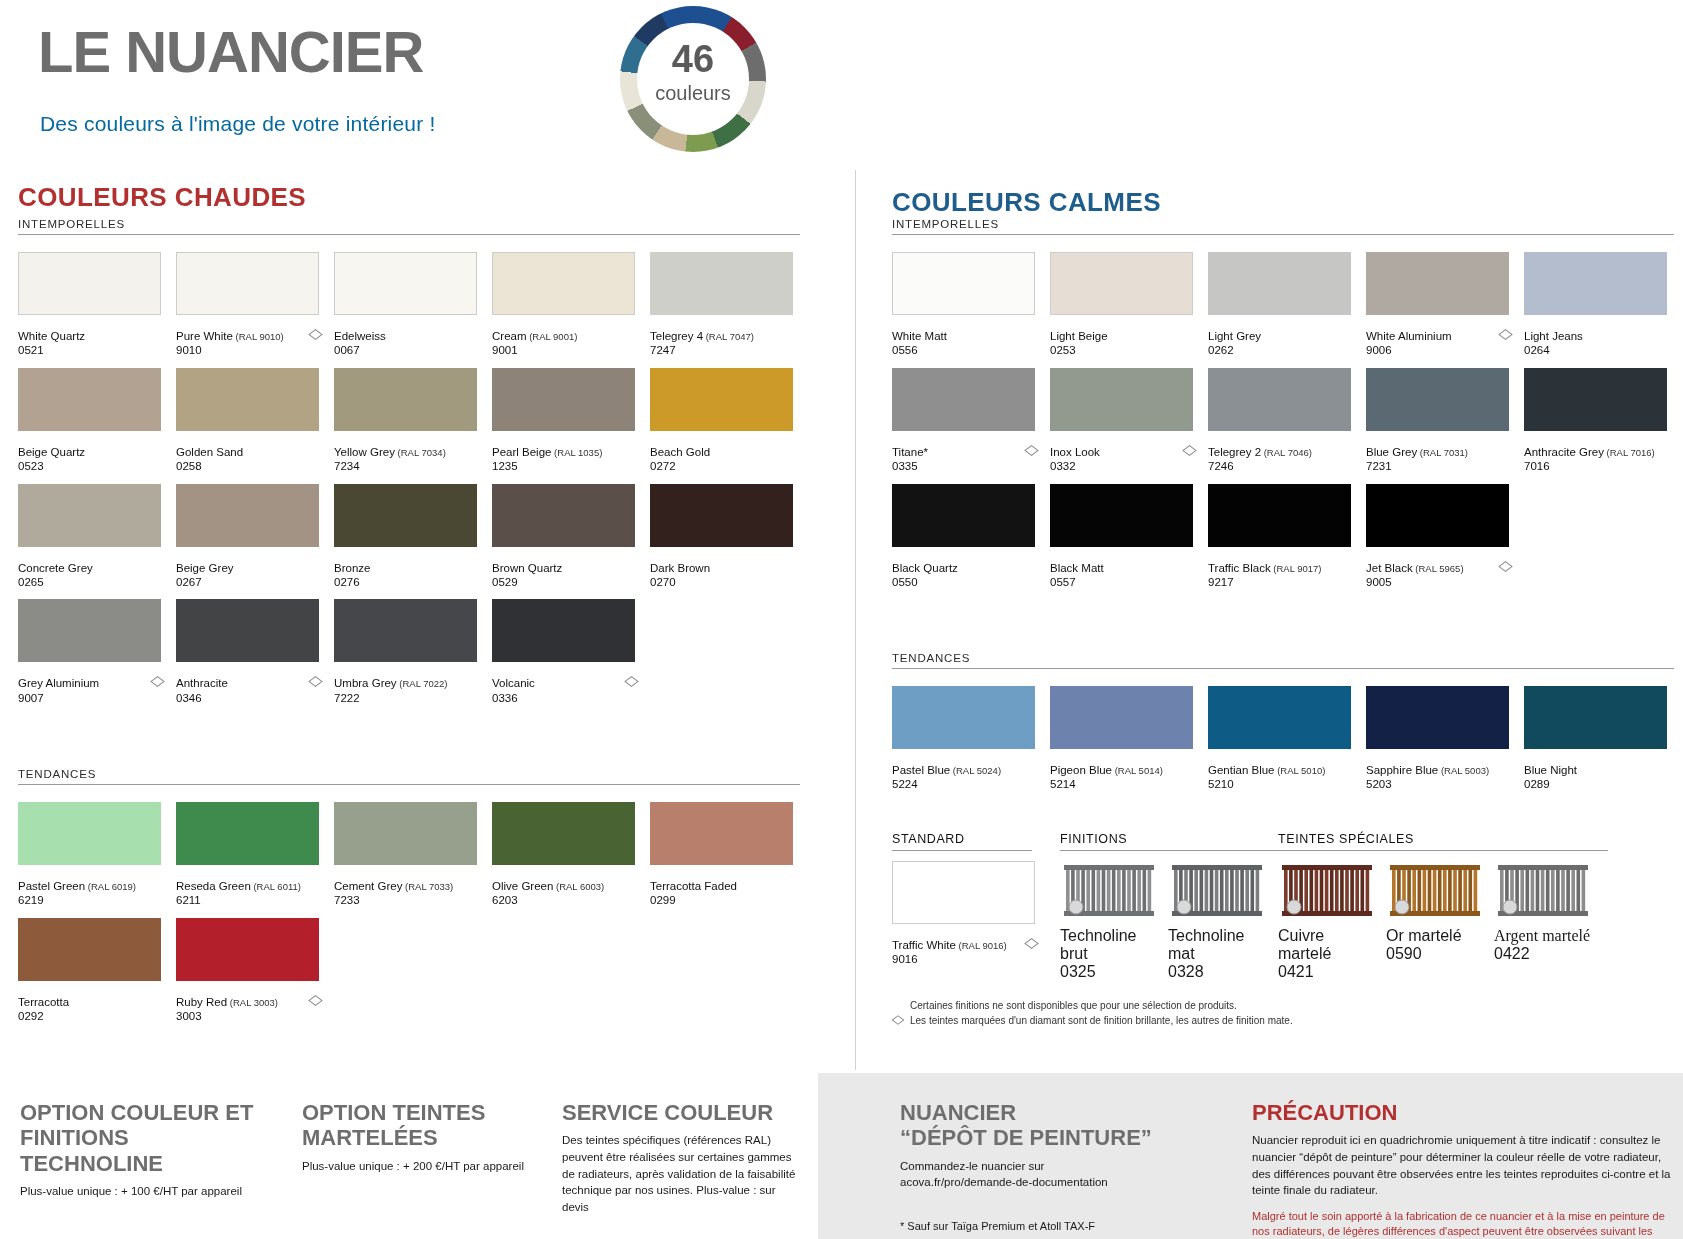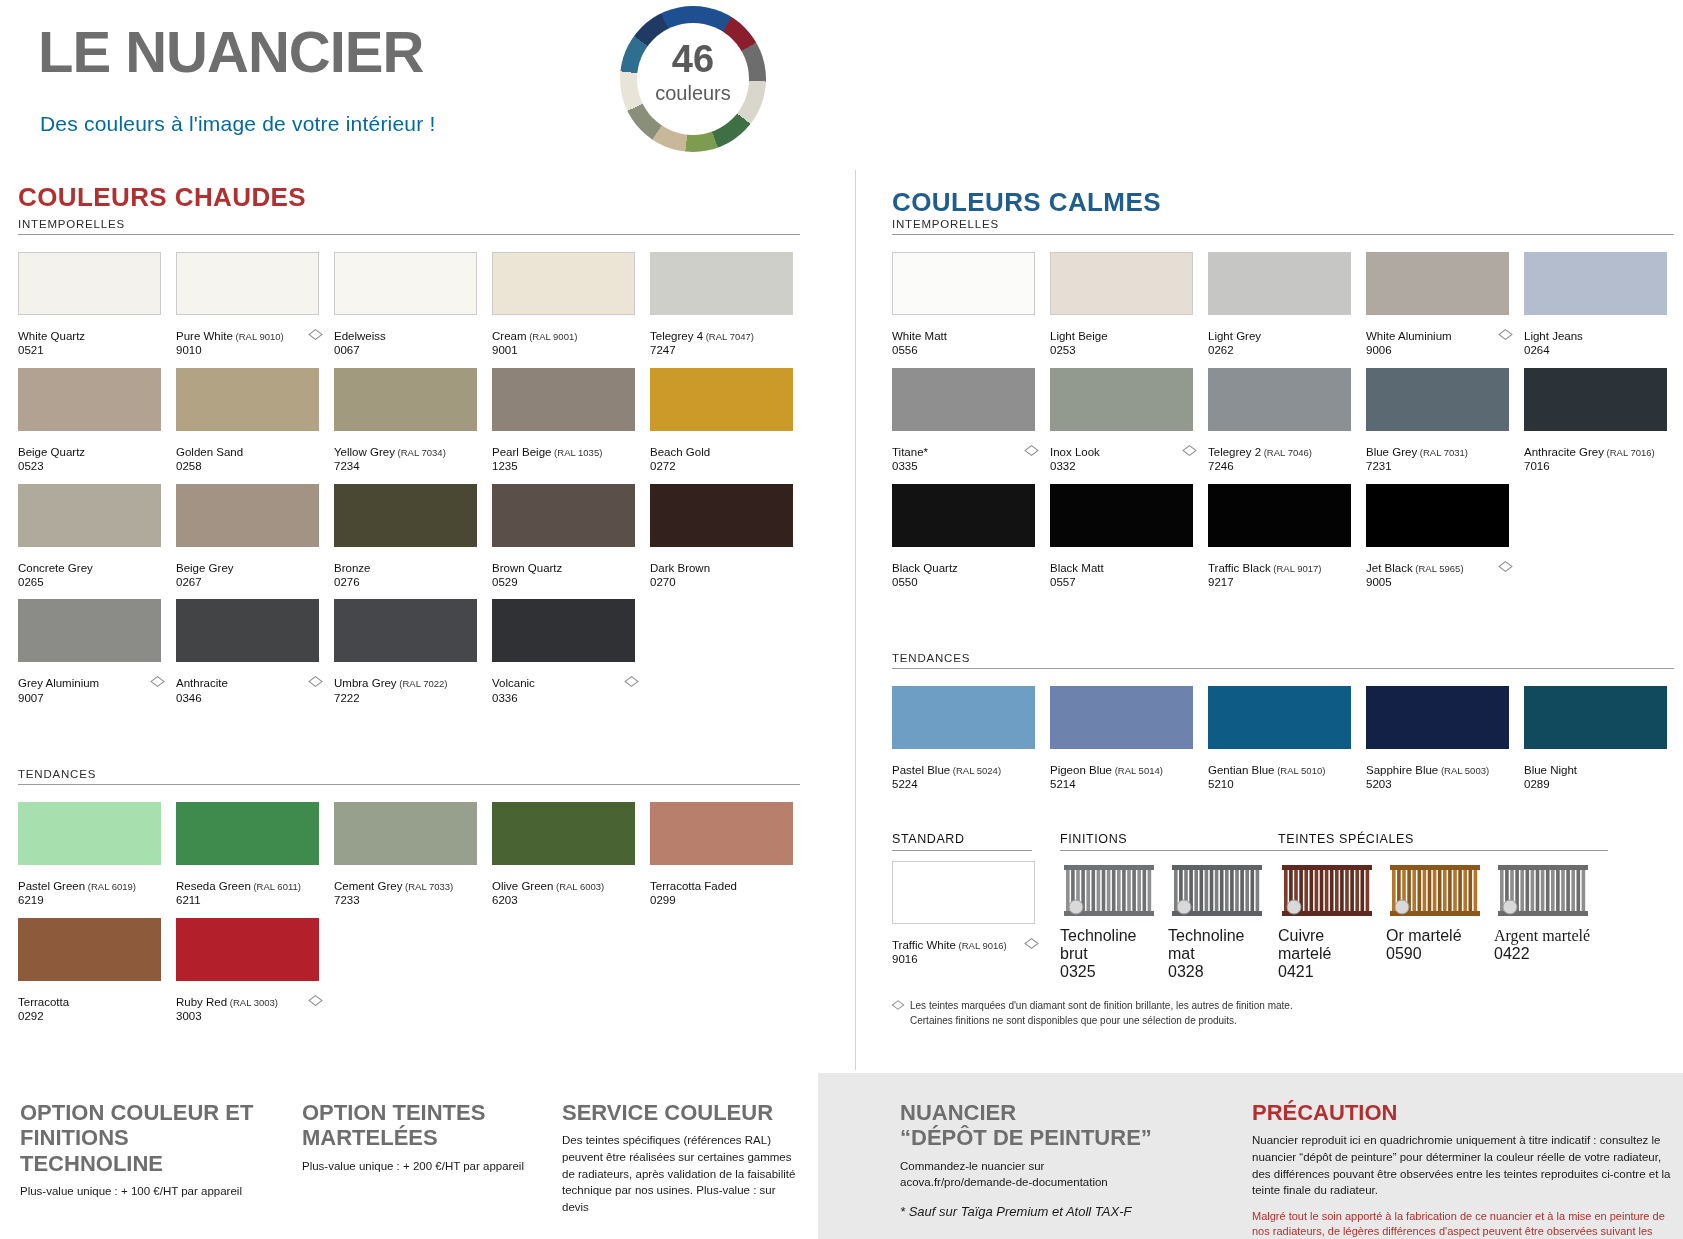--- a/index.html
+++ b/index.html
@@ -538,25 +538,25 @@
                 <rect x="4" y="50" width="90" height="5" fill="#6b6b6b"></rect>
                 <circle cx="16" cy="46" r="7" fill="#d9d9d9" stroke="#9a9a9a"></circle>
               </svg></div>
             <div class="name" style="padding-right: 4px; font-family: Liberation Serif, serif;">Argent martelé</div>
             <div class="code">0422</div>
           </div>
         </div>
     </div>
 
     <div style="position:absolute;left:6px;top:838px;width:720px;" class="footnote">
+      <div style="padding-left:16px;">Certaines finitions ne sont disponibles que pour une sélection de produits.</div>
       <div style="position:relative;padding-left:16px;">
         <span style="position:absolute;left:0;top:3px;width:8px;height:8px;border:1px solid #8a8a8a;display:inline-block;transform:rotate(45deg) skew(-8deg,-8deg);"></span>
         <span>Les teintes marquées d'un diamant sont de finition brillante, les autres de finition mate.</span>
       </div>
-      <div style="padding-left:16px;">Certaines finitions ne sont disponibles que pour une sélection de produits.</div>
     </div>
   </div>
 
   <div class="bottom-grey"></div>
 
   <div style="position:absolute;left:20px;top:1100px;width:250px;">
     <div class="bt-title">OPTION COULEUR ET</div>
     <div class="bt-title">FINITIONS TECHNOLINE</div>
     <div class="bt-sub">Plus-value unique : + 100 €/HT par appareil</div>
   </div>
@@ -570,21 +570,21 @@
   <div style="position:absolute;left:562px;top:1100px;width:240px;">
     <div class="bt-title">SERVICE COULEUR</div>
     <div class="bt-sub">Des teintes spécifiques (références RAL) peuvent être réalisées sur certaines gammes de radiateurs, après validation de la faisabilité technique par nos usines. Plus-value : sur devis</div>
   </div>
 
   <div style="position:absolute;left:900px;top:1100px;width:290px;">
     <div class="bt-title">NUANCIER</div>
     <div class="bt-title">“DÉPÔT DE PEINTURE”</div>
     <div class="bt-sub">Commandez-le nuancier sur</div>
     <div class="bt-sub" style="margin-top:0;">acova.fr/pro/demande-de-documentation</div>
-    <div class="bt-sub" style="margin-top:12px;font-size:13px;font-style:italic;">* Sauf sur Taïga Premium et Atoll TAX-F</div>
+    <div class="bt-sub" style="margin-top:28px;font-size:11px;">* Sauf sur Taïga Premium et Atoll TAX-F</div>
   </div>
 
   <div style="position:absolute;left:1252px;top:1100px;width:420px;">
     <div class="bt-title red">PRÉCAUTION</div>
     <div class="bt-sub">Nuancier reproduit ici en quadrichromie uniquement à titre indicatif : consultez le nuancier “dépôt de peinture” pour déterminer la couleur réelle de votre radiateur, des différences pouvant être observées entre les teintes reproduites ci-contre et la teinte finale du radiateur.</div>
     <div class="bt-red" style="margin-top:10px;">Malgré tout le soin apporté à la fabrication de ce nuancier et à la mise en peinture de nos radiateurs, de légères différences d'aspect peuvent être observées suivant les séries de radiateurs en fabrication, ou bien par rapport à d'autres supports de références couleurs (céramique, papier, métal...).</div>
   </div>
 
 </div>
 

